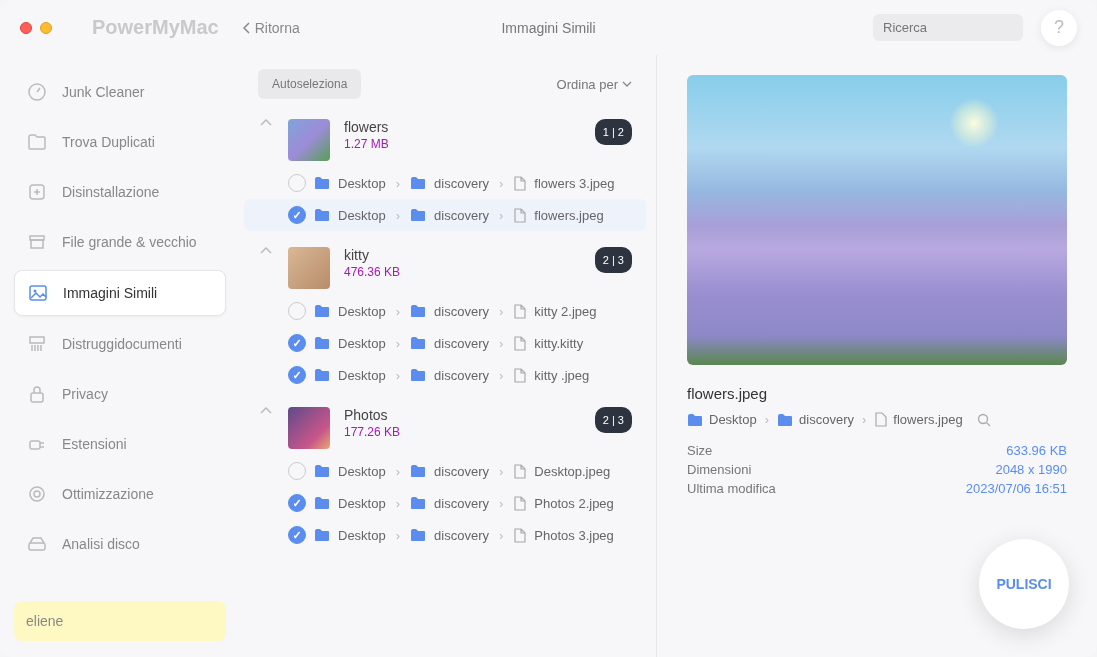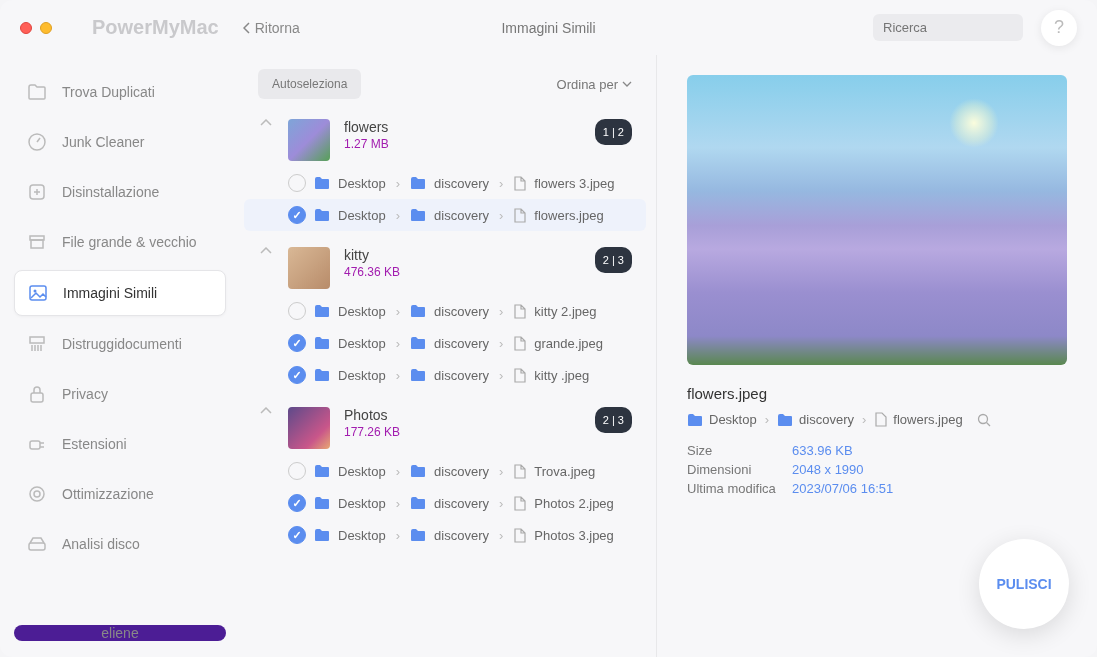--- a/index.html
+++ b/index.html
@@ -19,21 +19,21 @@
 .search input { border: 0; background: transparent; outline: 0; font-size: 13px; color: #888; flex: 1; }
 .search-icon { color: #aaa; }
 .help-btn { width: 36px; height: 36px; border-radius: 50%; background: #fff; box-shadow: 0 2px 10px rgba(0,0,0,0.08); display: flex; align-items: center; justify-content: center; margin-left: 18px; color: #bbb; font-size: 18px; font-weight: 500; }
 
 
 .sidebar { width: 240px; padding: 70px 14px 16px; display: flex; flex-direction: column; }
 .nav-item { display: flex; align-items: center; gap: 14px; padding: 11px 12px; border-radius: 8px; color: #888; font-size: 14px; cursor: pointer; margin-bottom: 6px; }
 .nav-item.active { background: #fff; border: 1px solid #e5e5e8; color: #333; font-weight: 500; box-shadow: 0 1px 3px rgba(0,0,0,0.04); }
 .nav-icon { width: 22px; height: 22px; display: flex; align-items: center; justify-content: center; color: #bbb; flex-shrink: 0; }
 .nav-item.active .nav-icon { color: #5b8def; }
-.user-pill { margin-top: auto; background: #4c1d95; border-radius: 8px; padding: 0; text-align: center; color: #888; font-size: 14px; }
+.user-pill { margin-top: auto; background: #fef9c3; border-radius: 8px; padding: 12px; color: #888; font-size: 14px; }
 
 
 .main { flex: 1; display: flex; padding-top: 55px; }
 .list-pane { flex: 1; padding: 14px 10px 14px 4px; overflow-y: auto; border-right: 1px solid #e8e8ea; }
 .list-toolbar { display: flex; align-items: center; padding: 0 14px 14px; gap: 20px; }
 .autosel { background: #e9e9ec; border-radius: 6px; padding: 8px 14px; color: #777; font-size: 12px; cursor: pointer; }
 .sortby { margin-left: auto; color: #777; font-size: 13px; display: flex; align-items: center; gap: 4px; cursor: pointer; }
 
 .group { margin-bottom: 10px; }
 .group-header { display: flex; align-items: flex-start; padding: 6px 14px; gap: 14px; }
@@ -55,21 +55,21 @@
 .folder-icon { color: #5b8def; }
 .file-icon { color: #aaa; }
 .crumb-sep { color: #bbb; margin: 0 2px; }
 
 
 .detail { width: 440px; padding: 20px 30px; }
 .preview { width: 100%; height: 290px; border-radius: 6px; background: linear-gradient(180deg, #87ceeb 0%, #b0d8f0 25%, #96b8e0 40%, #a89fd8 52%, #b8a9e0 60%, #9a8fd0 75%, #8d88c8 90%, #5a8850 100%); margin-bottom: 20px; position: relative; overflow: hidden; }
 .preview::after { content:""; position:absolute; top:8%; right:18%; width:50px; height:50px; background: radial-gradient(circle, rgba(255,255,220,0.95) 0%, rgba(255,255,200,0.3) 50%, transparent 70%); border-radius:50%; }
 .detail-name { font-size: 15px; color: #333; margin-bottom: 10px; }
 .detail-path { display: flex; align-items: center; gap: 6px; font-size: 13px; color: #666; margin-bottom: 16px; flex-wrap: wrap; }
-.meta-row { display: flex; font-size: 13px; color: #666; margin-bottom: 4px; }
+.meta-row { display: flex; font-size: 13px; color: #666; margin-bottom: 4px; justify-content: space-between; }
 .meta-label { width: 105px; color: #777; }
 .meta-value { color: #5b8def; }
 
 .clean-btn { position: absolute; bottom: 28px; right: 28px; width: 90px; height: 90px; border-radius: 50%; background: #fff; box-shadow: 0 6px 24px rgba(0,0,0,0.12); display: flex; align-items: center; justify-content: center; color: #5b8def; font-weight: 600; font-size: 14px; cursor: pointer; }
 
 svg { display: block; }
 </style>
 </head>
 <body>
 
@@ -98,34 +98,34 @@
           </svg>
         </span>
     </div>
     <div class="help-btn">?</div>
   </div>
 
   <div class="sidebar">
     <div id="nav-list">
         <div class="nav-item">
           <span class="nav-icon">
+            <svg width="20" height="20" viewBox="0 0 20 20">
+              <circle cx="10" cy="10" r="8" stroke="currentColor" stroke-width="1.5" fill="none"></circle>
+              <path d="M10 10 L13 6" stroke="currentColor" stroke-width="1.5"></path>
+            </svg>
+          </span>
+          <span>Junk Cleaner</span>
+        </div>
+        <div class="nav-item">
+          <span class="nav-icon">
             <svg width="20" height="18" viewBox="0 0 20 18">
               <path d="M2 4 Q2 2 4 2 L8 2 L10 4 L17 4 Q18 4 18 5 L18 15 Q18 16 17 16 L3 16 Q2 16 2 15 Z" stroke="currentColor" stroke-width="1.5" fill="none"></path>
             </svg>
           </span>
           <span>Trova Duplicati</span>
-        </div>
-        <div class="nav-item">
-          <span class="nav-icon">
-            <svg width="20" height="20" viewBox="0 0 20 20">
-              <circle cx="10" cy="10" r="8" stroke="currentColor" stroke-width="1.5" fill="none"></circle>
-              <path d="M10 10 L13 6" stroke="currentColor" stroke-width="1.5"></path>
-            </svg>
-          </span>
-          <span>Junk Cleaner</span>
         </div>
         <div class="nav-item">
           <span class="nav-icon">
             <svg width="20" height="20" viewBox="0 0 20 20">
               <rect x="3" y="3" width="14" height="14" rx="3" stroke="currentColor" stroke-width="1.5" fill="none"></rect>
               <path d="M7 10 L13 10 M10 7 L10 13" stroke="currentColor" stroke-width="1.5"></path>
             </svg>
           </span>
           <span>Disinstallazione</span>
         </div>
@@ -323,21 +323,21 @@
                   <path d="M1 3 Q1 1 3 1 L6 1 L8 3 L14 3 Q15 3 15 4 L15 12 Q15 13 14 13 L2 13 Q1 13 1 12 Z" fill="#5b8def"></path>
                 </svg>
               </span>
       <span>discovery</span>
       <span class="crumb-sep">›</span>
       <span class="file-icon">
                 <svg width="13" height="15" viewBox="0 0 13 15">
                   <path d="M2 1 L8 1 L12 5 L12 14 L2 14 Z M8 1 L8 5 L12 5" stroke="#aaa" stroke-width="1.2" fill="none"></path>
                 </svg>
               </span>
-      <span>grande.jpeg</span>
+      <span>kitty.kitty</span>
     </div>
             <div class="file-row">
       <span class="check on"></span>
       <span class="folder-icon">
                 <svg width="16" height="14" viewBox="0 0 16 14">
                   <path d="M1 3 Q1 1 3 1 L6 1 L8 3 L14 3 Q15 3 15 4 L15 12 Q15 13 14 13 L2 13 Q1 13 1 12 Z" fill="#5b8def"></path>
                 </svg>
               </span>
       <span>Desktop</span>
       <span class="crumb-sep">›</span>
@@ -384,21 +384,21 @@
                   <path d="M1 3 Q1 1 3 1 L6 1 L8 3 L14 3 Q15 3 15 4 L15 12 Q15 13 14 13 L2 13 Q1 13 1 12 Z" fill="#5b8def"></path>
                 </svg>
               </span>
       <span>discovery</span>
       <span class="crumb-sep">›</span>
       <span class="file-icon">
                 <svg width="13" height="15" viewBox="0 0 13 15">
                   <path d="M2 1 L8 1 L12 5 L12 14 L2 14 Z M8 1 L8 5 L12 5" stroke="#aaa" stroke-width="1.2" fill="none"></path>
                 </svg>
               </span>
-      <span>Trova.jpeg</span>
+      <span>Desktop.jpeg</span>
     </div>
             <div class="file-row">
       <span class="check on"></span>
       <span class="folder-icon">
                 <svg width="16" height="14" viewBox="0 0 16 14">
                   <path d="M1 3 Q1 1 3 1 L6 1 L8 3 L14 3 Q15 3 15 4 L15 12 Q15 13 14 13 L2 13 Q1 13 1 12 Z" fill="#5b8def"></path>
                 </svg>
               </span>
       <span>Desktop</span>
       <span class="crumb-sep">›</span>

